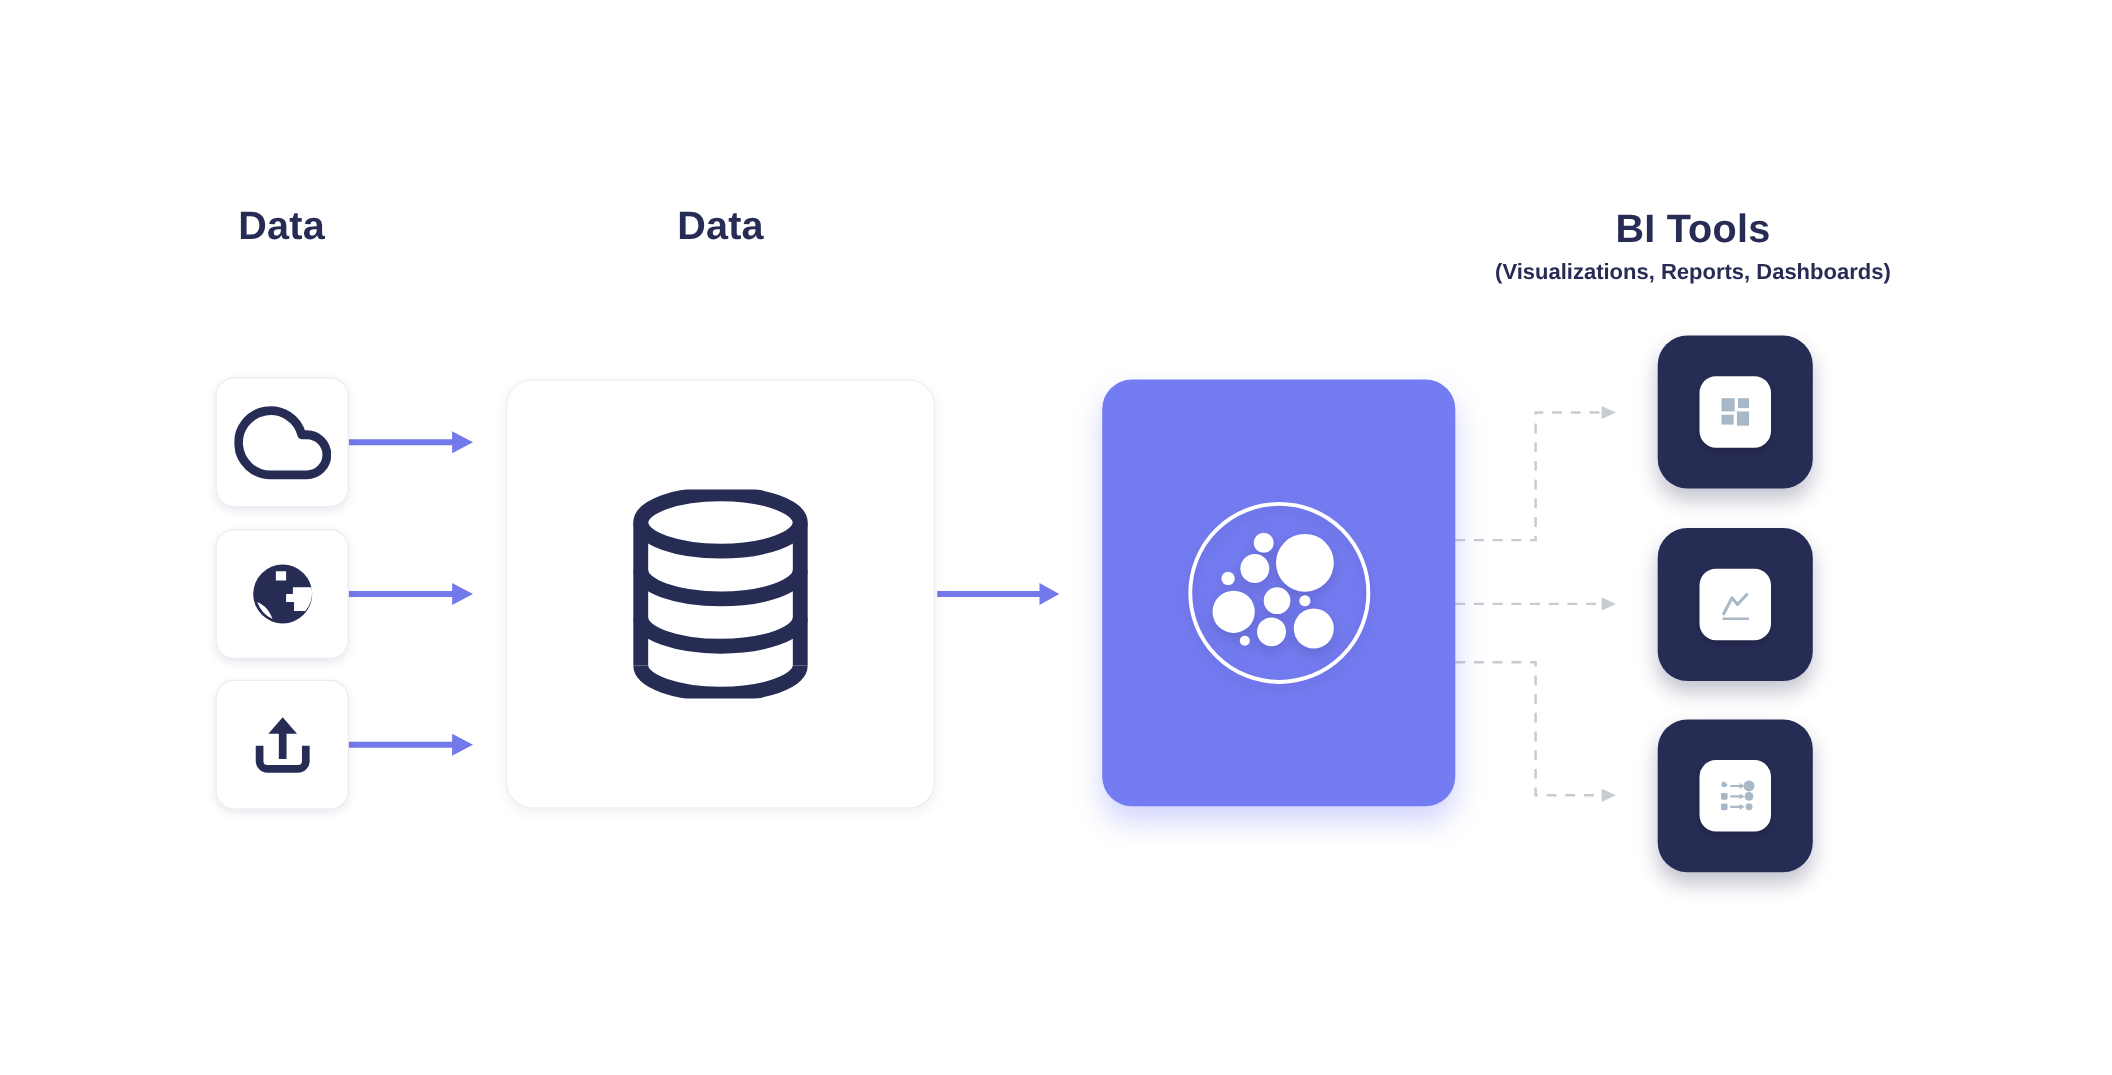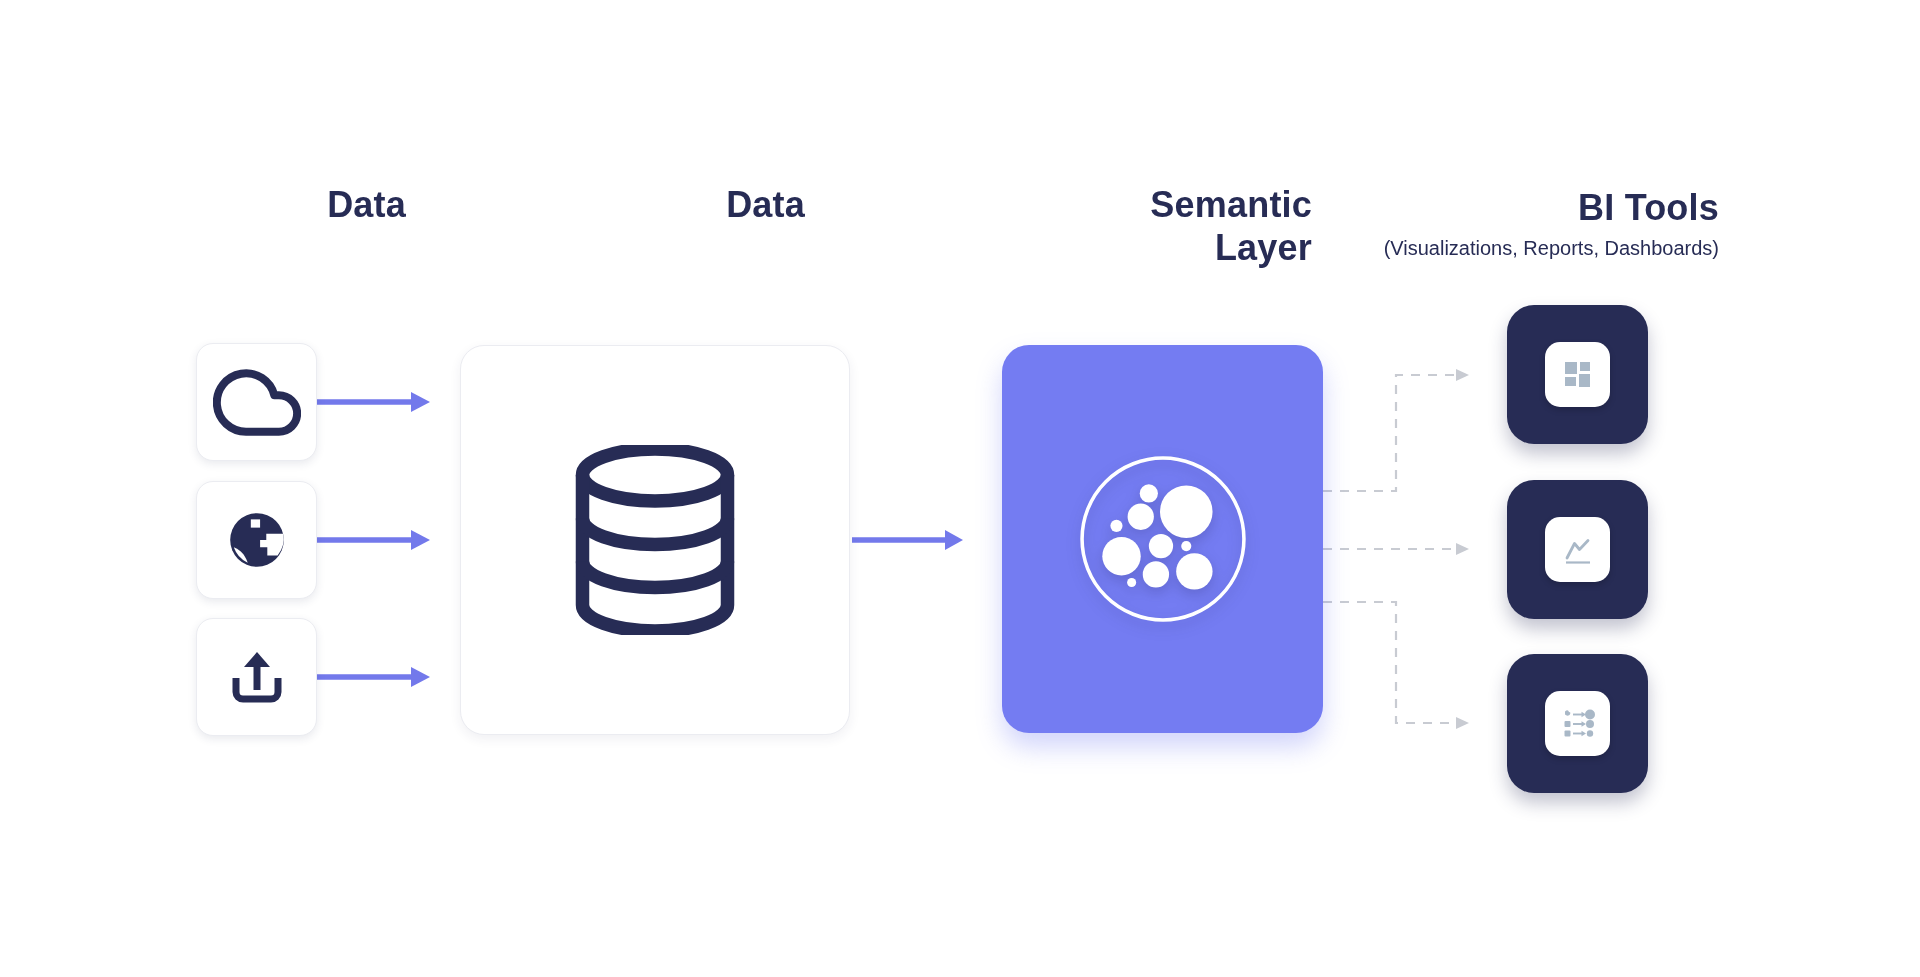--- a/index.html
+++ b/index.html
@@ -26,29 +26,29 @@
     position:absolute;left:0;top:0;width:1920px;height:977px;
     pointer-events:none;
   }
   .solid-line{stroke:var(--arrow-purple);stroke-width:5.5;}
   .solid-head{fill:var(--arrow-purple);}
   .dashed-line{stroke:var(--dashed-gray);stroke-width:2.2;fill:none;stroke-dasharray:9 8;}
   .dashed-head{fill:var(--dashed-gray);}
 
   .col-heading{
     position:absolute;
-    text-align:right;
+    text-align:center;
     color:var(--navy);
     font-weight:700;
     font-size:36px;
     line-height:43px;
     letter-spacing:0.2px;
   }
   .col-subtitle{
-    font-weight:400;
+    font-weight:700;
     font-size:20px;
     line-height:24px;
     margin-top:7px;
     letter-spacing:0px;
   }
 
   .source-card{
     position:absolute;
     left:196px;width:121px;height:118px;
     background:#fff;
@@ -127,24 +127,20 @@
       <path class="dashed-line" d="M1323 602 H1396 V723 H1456"></path>
       <polygon class="dashed-head" points="1456,717 1469,723 1456,729"></polygon>
     </g>
   </svg>
 
   <div class="col-heading" style="left:106px;top:183px;width:300px;">
     <div>Data</div>
   </div>
   <div class="col-heading" style="left:505px;top:183px;width:300px;">
     <div>Data</div>
-  </div>
-  <div class="col-heading" style="left:1012px;top:183px;width:300px;">
-    <div>Semantic</div>
-    <div>Layer</div>
   </div>
   <div class="col-heading" style="left:1359px;top:186px;width:360px;">
     <div>BI Tools</div>
     <div class="col-subtitle">(Visualizations, Reports, Dashboards)</div>
   </div>
 
   <div class="source-card" style="top:343px;">
     <svg class="navy-ic" width="88" height="73" viewBox="0 2 24 20">
       <path d="M18 10h-1.26A8 8 0 1 0 9 20h9a5 5 0 0 0 0-10z" fill="none" stroke="currentColor" stroke-width="2.2" stroke-linejoin="round" stroke-linecap="round"></path>
     </svg>

